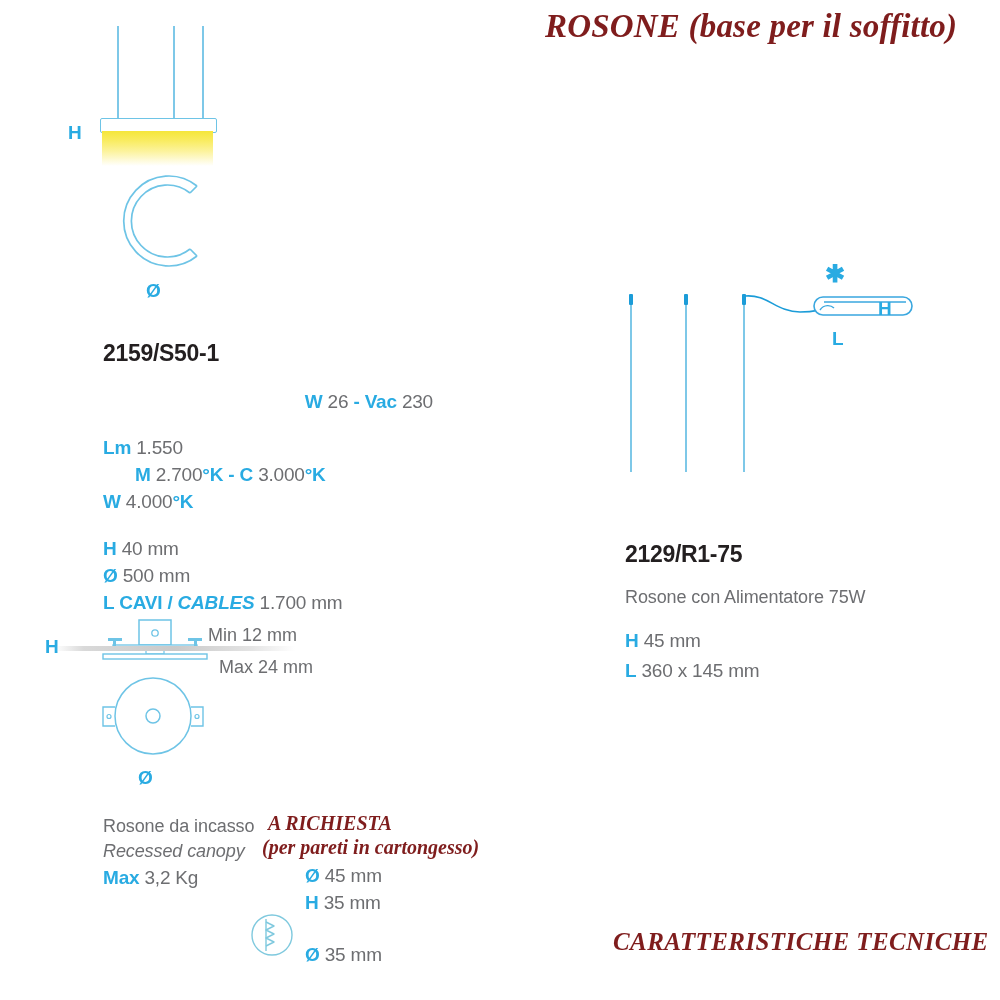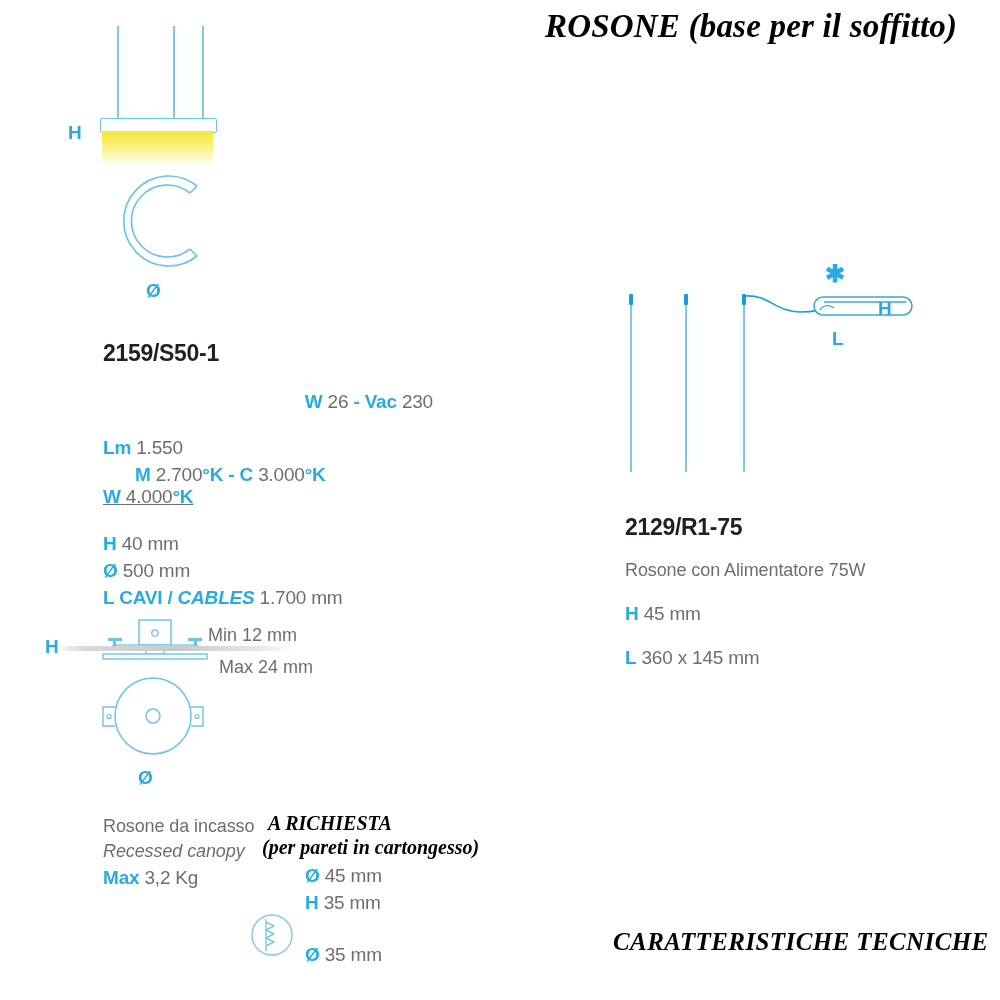--- a/index.html
+++ b/index.html
@@ -9,21 +9,21 @@
     font-family:"Liberation Sans", sans-serif;
     color:#58595b;
     -webkit-font-smoothing:antialiased;
   }
   .abs{position:absolute;}
 
   
   .title-serif{
     font-family:"Liberation Serif", serif;
     font-weight:bold;font-style:italic;
-    color:#000000;
+    color:#7f1d1d;
     white-space:nowrap;
   }
   #page-title{ left:545px; top:8px; font-size:33px; letter-spacing:.2px;}
   #footer-title{ left:613px; top:928px; font-size:25px; letter-spacing:.4px;}
   #request-title-1{ left:268px; top:812px; font-size:20px;font-family:Liberation Serif, serif;}
   #request-title-2{ left:262px; top:836px; font-size:20px;}
 
   
   .code{
     font-weight:bold;font-size:23px;color:#231f20;
@@ -101,21 +101,21 @@
   </div>
 
   <div class="spec" style="margin-top:5px;margin-left:32px;">
     <b>M</b>
     <span>2.700</span><span class="k">°K</span>
     <b>-</b>
     <b>C</b>
     <span>3.000</span><span class="k">°K</span>
   </div>
 
-  <div class="spec" style="text-decoration:underline;">
+  <div class="spec" style="margin-top:5px;">
     <b>W</b>
     <span>4.000</span><span class="k">°K</span>
   </div>
 
   <div class="spec" style="margin-top:25px;">
     <b>H</b>
     <span>40 mm</span>
   </div>
 
   <div class="spec" style="margin-top:5px;">
@@ -217,26 +217,26 @@
     <path d="M7 6 C30 4 38 22 62 22 C76 22 80 20 88 19" fill="none" stroke="#1b9cd8" stroke-width="1.6"></path>
     <rect x="76" y="7" width="98" height="18" rx="9" ry="9" fill="#ffffff" stroke="#3aa7df" stroke-width="1.6"></rect>
     <path d="M86 12 L168 12" fill="none" stroke="#3aa7df" stroke-width="1.4"></path>
     <path d="M82 20 C86 14 93 15 96 18" fill="none" stroke="#3aa7df" stroke-width="1.4"></path>
   </svg>
 
   <div class="abs cy-label" style="left:258px;top:36px;">H</div>
   <div class="abs cy-label" style="left:212px;top:66px;">L</div>
 </div>
 
-<div class="abs" style="left:625px;top:514px;width:320px;">
+<div class="abs" style="left:625px;top:541px;width:320px;">
   <div class="code">2129/R1-75</div>
   <div class="plain" style="margin-top:19px;">Rosone con Alimentatore 75W</div>
   <div class="spec" style="margin-top:22px;">
     <b>H</b>
     <span>45 mm</span>
   </div>
-  <div class="spec" style="margin-top:22px;">
+  <div class="spec" style="margin-top:8px;">
     <b>L</b>
     <span>360 x 145 mm</span>
   </div>
 </div>
 
 <div class="abs title-serif" id="footer-title">CARATTERISTICHE TECNICHE</div>
 
 </body></html>

